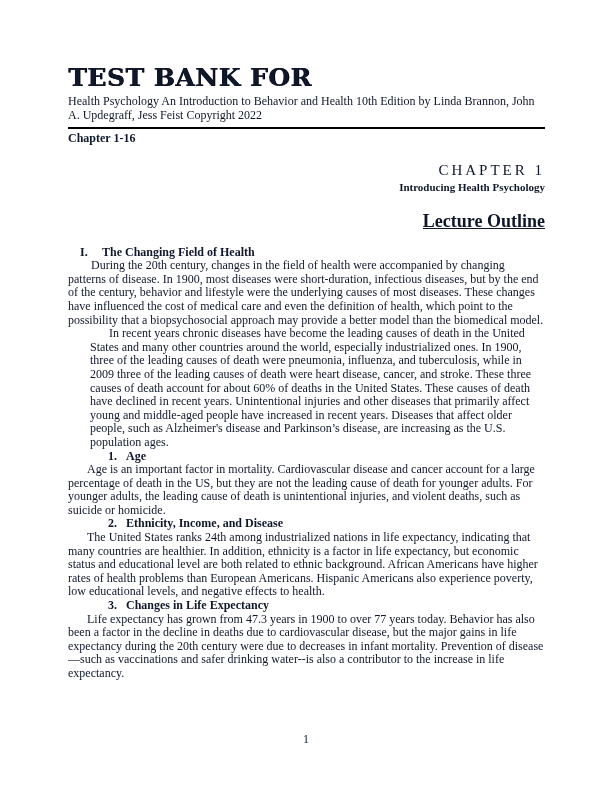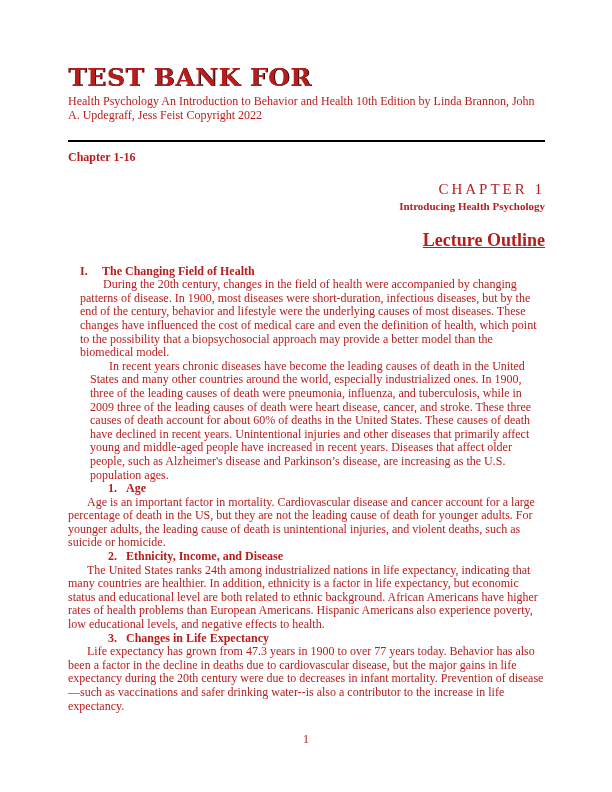--- a/index.html
+++ b/index.html
@@ -11,43 +11,43 @@
     position: relative;
     width: 612px;
     height: 792px;
     margin: 0 auto;
     background: #ffffff;
     box-sizing: border-box;
     padding: 64px 67px 0 68px;
     font-family: "Liberation Serif", serif;
     font-size: 12px;
     line-height: 13.6px;
-    color: #b91c1c;
+    color: #0f172a;
     overflow: hidden;
   }
 
   
   .doc-title {
     font-family: "DejaVu Serif", serif;
     font-weight: 900;
     font-size: 25px;
     line-height: 27px;
     letter-spacing: 0.5px;
     margin: 0;
     text-shadow: 0.7px 0 0 #000;
   }
   .doc-subtitle {
     margin: 3px 0 0 0;
-    padding-bottom: 18px;
+    padding-bottom: 5px;
     border-bottom: 2px solid #000000;
     line-height: 14px;
   }
   .chapter-range {
     font-weight: bold;
-    margin-top: 8px;
+    margin-top: 2px;
     line-height: 14px;
   }
 
   
   .chapter-head { text-align: right; }
   .chapter-number {
     margin-top: 17px;
     font-size: 15px;
     line-height: 16px;
     letter-spacing: 3px;
@@ -71,21 +71,21 @@
   .outline-item { margin: 0; }
   .oheading { font-weight: bold; }
   .olabel { display: inline-block; font-weight: bold; }
   .l1 > .oheading { margin-left: 12px; }
   .l2 > .oheading { margin-left: 22px; }
   .l3 > .oheading { margin-left: 40px; }
   .l1 .olabel { width: 22px; }
   .l2 .olabel { width: 18px; }
   .l3 .olabel { width: 18px; }
   .obody { margin: 0; }
-  .l1 > .obody { margin-left: 12px;    text-indent: 23px; }
+  .l1 > .obody { margin-left: 0;    text-indent: 23px; }
   .l2 > .obody { margin-left: 22px; text-indent: 19px; }
   .l3 > .obody { text-indent: 19px; }
 
   
   .page-footer {
     position: absolute;
     left: 0;
     right: 0;
     bottom: 46px;
     text-align: center;

